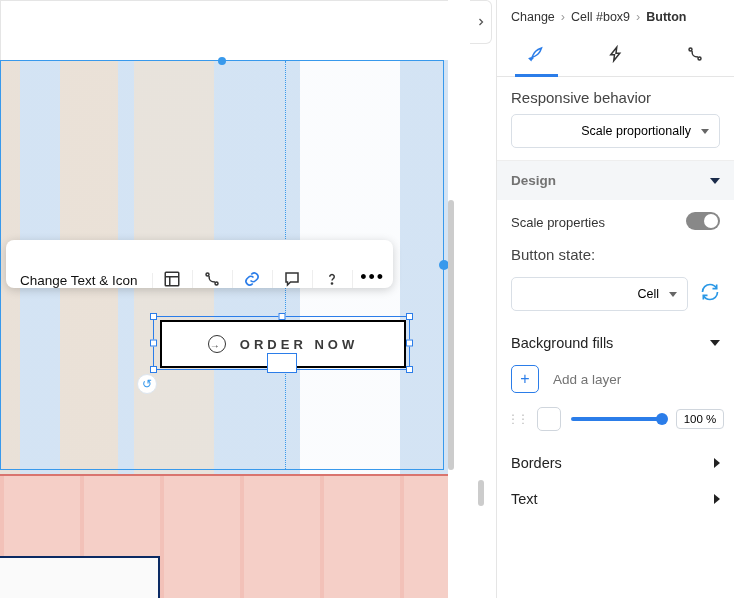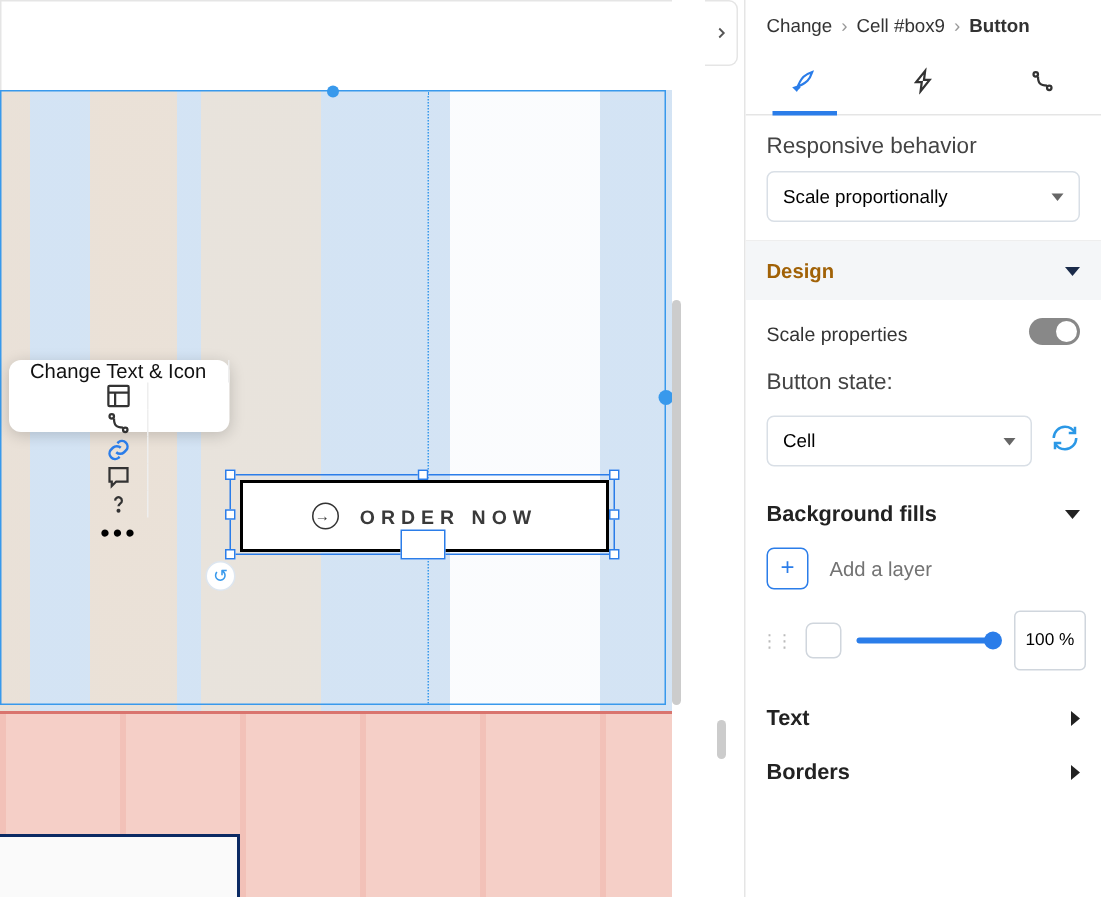--- a/index.html
+++ b/index.html
@@ -38,21 +38,21 @@
 
 .orderbtn { position:absolute; left:160px; top:320px; width:246px; height:48px; background:#fff; border:2px solid #000; display:flex; align-items:center; justify-content:center; gap:14px; letter-spacing:4px; font-size:13px; font-weight:600; color:#3a3a3a;}
 .orderbtn .circ-arrow{width:18px;height:18px;border:1.5px solid #333;border-radius:50%;display:flex;align-items:center;justify-content:center;font-size:10px;}
 
 .tag-chip{position:absolute;left:5px;top:294px;background:#3899ec;color:#fff;font-size:11px;padding:3px 8px 3px 5px;border-radius:3px;display:flex;align-items:center;gap:3px;}
 .tag-chip::before{content:"‹";font-size:12px;}
 
 .rotundo{position:absolute;left:137px;top:374px;width:20px;height:20px;border-radius:50%;background:#fff;border:1px solid #dde6f0;display:flex;align-items:center;justify-content:center;color:#3899ec;font-size:12px;}
 
 
-.toolbar{position:absolute;left:6px;top:240px;height:48px;background:#fff;border-radius:8px;box-shadow:0 2px 10px rgba(0,0,0,0.18);display:flex;align-items:center;flex-direction:column;}
+.toolbar{position:absolute;left:6px;top:240px;height:48px;background:#fff;border-radius:8px;box-shadow:0 2px 10px rgba(0,0,0,0.18);display:flex;align-items:flex-end;}
 .toolbar .txtbtn{display:flex;align-items:center;padding:0 14px;font-size:13.5px;color:#111;border-right:1px solid #eee;cursor:pointer;}
 .toolbar .ic{width:40px;display:flex;align-items:center;justify-content:center;cursor:pointer;border-right:1px solid #eee;}
 .toolbar .ic:last-child{border-right:none;}
 .toolbar .ic svg{width:18px;height:18px;}
 .toolbar .ic.active svg{stroke:#2b7de9;}
 .toolbar .ic.more{font-size:18px;letter-spacing:2px;padding-top:0;}
 
 
 .expand-pill{position:absolute;left:470px;top:0;width:22px;height:44px;border:1px solid #e5e5e5;border-left:none;border-top-right-radius:6px;border-bottom-right-radius:6px;background:#fff;display:flex;align-items:center;justify-content:center;color:#555;}
 
@@ -65,48 +65,48 @@
 .bc{display:flex;gap:6px;align-items:center;font-size:12.5px;color:#333;padding:10px 14px 8px;}
 .bc .sep{color:#999;}
 .bc .cur{font-weight:700;}
 .tabs{display:flex;border-bottom:1px solid #e5e5e5;}
 .tabs .tab{flex:1;display:flex;align-items:center;justify-content:center;height:44px;cursor:pointer;position:relative;}
 .tabs .tab.active::after{content:"";position:absolute;left:18px;right:18px;bottom:-1px;height:3px;background:#2b7de9;}
 .tabs svg{width:18px;height:18px;}
 
 .sect{padding:12px 14px;border-bottom:1px solid #eee;}
 .label-sm{font-size:15px;color:#444;margin-bottom:8px;}
-.select{width:100%;height:34px;border:1px solid #d9dfe6;border-radius:5px;padding:0 28px 0 10px;font-size:12.5px;background:#fff;display:flex;align-items:center;justify-content:flex-start;cursor:pointer;position:relative;}
+.select{width:100%;height:34px;border:1px solid #d9dfe6;border-radius:5px;padding:0 28px 0 10px;font-size:12.5px;background:#fff;display:flex;align-items:center;justify-content:flex-end;cursor:pointer;position:relative;}
 .select::after{content:"";position:absolute;right:10px;top:14px;border-left:4px solid transparent;border-right:4px solid transparent;border-top:5px solid #666;}
 
-.design-hdr{background:#f4f6f8;padding:12px 14px;font-size:13.5px;color:#a16207;font-weight:700;display:flex;align-items:center;justify-content:space-between;cursor:pointer;}
+.design-hdr{background:#f4f6f8;padding:12px 14px;font-size:13.5px;color:#737373;font-weight:700;display:flex;align-items:center;justify-content:space-between;cursor:pointer;}
 .design-hdr .caret{border-left:5px solid transparent;border-right:5px solid transparent;border-top:6px solid #1a2b4a;}
 
 .row{display:flex;align-items:flex-end;justify-content:space-between;padding:12px 14px;font-size:13px;color:#333;}
 .toggle{width:34px;height:18px;border-radius:10px;background:#888;position:relative;cursor:pointer;}
 .toggle::after{content:"";position:absolute;right:2px;top:2px;width:14px;height:14px;background:#fff;border-radius:50%;}
 
 .state-row{padding:6px 14px 14px;display:flex;align-items:center;gap:12px;}
 .state-row .select{flex:1;}
 .state-icon{color:#2b98e6;}
 
-.acc-hdr{padding:10px 14px;font-size:14.5px;color:#222;display:flex;align-items:center;justify-content:space-between;cursor:pointer;font-weight:bold;}
+.acc-hdr{padding:10px 14px;font-size:14.5px;color:#222;display:flex;align-items:center;justify-content:space-between;cursor:pointer;}
 .acc-hdr .tw{border-left:5px solid transparent;border-right:5px solid transparent;border-top:6px solid #222;}
 .acc-hdr .rt{border-top:5px solid transparent;border-bottom:5px solid transparent;border-left:6px solid #222;}
 
 .addlayer{display:flex;align-items:center;gap:14px;padding:4px 14px 10px;}
 .addlayer .plus{width:28px;height:28px;border:1px solid #2b7de9;border-radius:5px;color:#2b7de9;display:flex;align-items:center;justify-content:center;font-size:16px;cursor:pointer;}
 .addlayer .lbl{color:#737373;font-size:13.5px;cursor:pointer;}
 
 .fillrow{display:flex;align-items:center;gap:10px;padding:4px 10px 14px;}
 .fillrow .grip{color:#bbb;font-size:12px;letter-spacing:-2px;cursor:grab;}
 .fillrow .sw{width:24px;height:24px;border:1px solid #d0d6dd;border-radius:5px;background:#fff;cursor:pointer;}
 .fillrow .slider{flex:1;height:4px;background:linear-gradient(90deg,#2b7de9 0 100%, #e0e0e0 0);border-radius:2px;position:relative;cursor:pointer;}
 .fillrow .slider::after{content:"";position:absolute;right:-2px;top:-4px;width:12px;height:12px;border-radius:50%;background:#2b7de9;}
-.fillrow .pct{width:48px;height:40px;border:1px solid #d0d6dd;border-radius:4px;font-size:11.5px;display:flex;align-items:center;justify-content:center;}
+.fillrow .pct{width:48px;height:20px;border:1px solid #d0d6dd;border-radius:4px;font-size:11.5px;display:flex;align-items:center;justify-content:center;}
 
 .panel-scroll{flex:1;overflow:hidden;}
 </style>
 </head>
 <body>
 
 <div class="canvas">
   <div class="canvas-top-white"></div>
   <div class="cafe-bg"></div>
   <div class="pink-band"></div>
@@ -259,21 +259,21 @@
     <div class="fillrow">
       <span class="grip">⋮⋮</span>
       <div class="sw"></div>
       <div class="slider"></div>
       <div class="pct">
         <span>100 %</span>
       </div>
     </div>
 
     <div class="acc-hdr">
+      <span>Borders</span>
+      <span class="rt"></span>
+    </div>
+    <div class="acc-hdr">
       <span>Text</span>
       <span class="rt"></span>
     </div>
-    <div class="acc-hdr">
-      <span>Borders</span>
-      <span class="rt"></span>
-    </div>
   </div>
 </div>
 
 </body></html>

